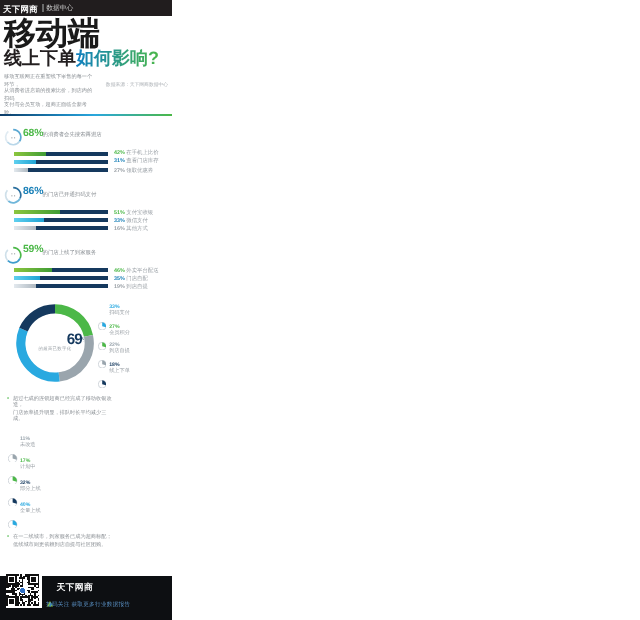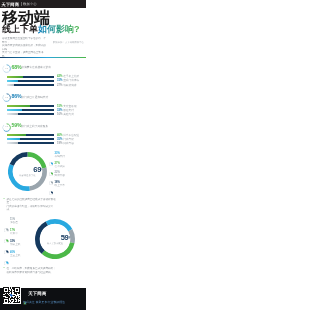--- a/index.html
+++ b/index.html
@@ -237,29 +237,20 @@
         <span class="txt"><span class="p" style="color:#15395e">32%</span><br><span class="d">部分上线</span></span>
       </div>
       <div class="lg" style="left: 0px; top: 33px; width: 30px; position: absolute;">
         <span class="pie"><svg width="4.6" height="4.6" viewBox="0 0 4.6 4.6">
             <circle cx="2.3" cy="2.3" r="2.15" fill="#fff" stroke="#c8ced4" stroke-width="0.4"></circle>
             <path d="M 2.3 2.3 L 2.3 0.1499999999999999 A 2.15 2.15 0 0 1 4.34 2.94 Z" fill="#29a9e0"></path>
           </svg></span>
         <span class="txt"><span class="p" style="color:#29a9e0">40%</span><br><span class="d">全量上线</span></span>
       </div>
     </div>
-  <div id="donut2" class="donut" style="position: absolute; left: 35px; top: 219px; width: 40px; height: 40px;"><svg width="40" height="40" viewBox="0 0 40 40">
-        <path d="M 11.74 4.46 A 17.6 17.6 0 0 1 35.24 11.20" fill="none" stroke="#29a9e0" stroke-width="4.7"></path>
-        <path d="M 35.24 11.20 A 17.6 17.6 0 0 1 37.22 23.66" fill="none" stroke="#9aa5ad" stroke-width="4.7"></path>
-        <path d="M 37.22 23.66 A 17.6 17.6 0 0 1 8.22 33.08" fill="none" stroke="#4cb848" stroke-width="4.7"></path>
-        <path d="M 8.22 33.08 A 17.6 17.6 0 0 1 11.74 4.46" fill="none" stroke="#15395e" stroke-width="4.7"></path>
-      </svg><div class="hole" style="left:4.7px;top:4.7px;width:30.6px;height:30.6px;">
-        <div class="dpct">59<span class="u">%</span><span class="sfx">的店</span></div>
-        <div class="dsub">接入了到家配送</div>
-      </div></div>
   <div id="notebot" class="note" style="position: absolute; left: 6.5px; top: 267px; width: 52px;">
       <span class="bl">•</span>
       <div>在一二线城市，到家服务已成为超商标配；</div>
       <div>低线城市则更依赖到店自提与社区团购。</div>
     </div>
   <div class="footer">
     <div class="qr">
         <svg width="16.6" height="16.6" viewBox="0 0 21 21" shape-rendering="crispEdges">
           <rect x="7" y="0" width="1" height="1" fill="#101010"></rect>
           <rect x="9" y="0" width="1" height="1" fill="#101010"></rect>

